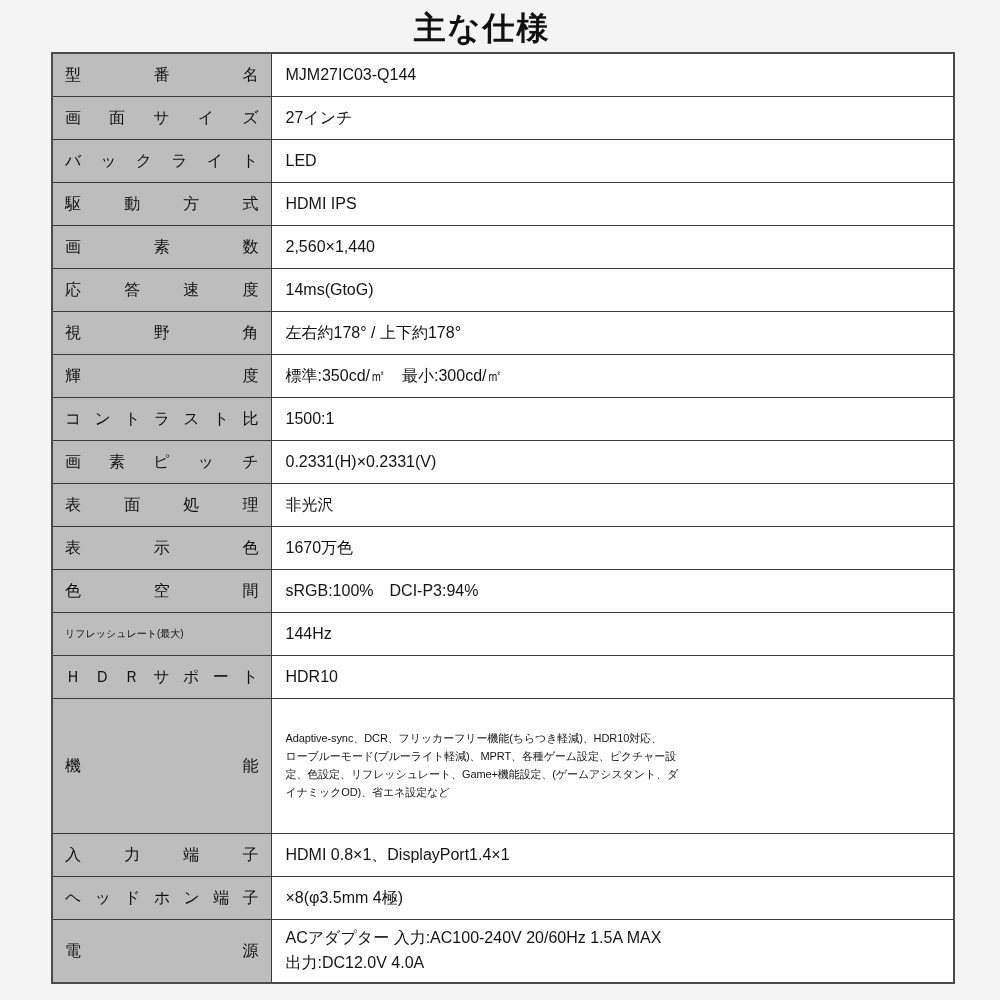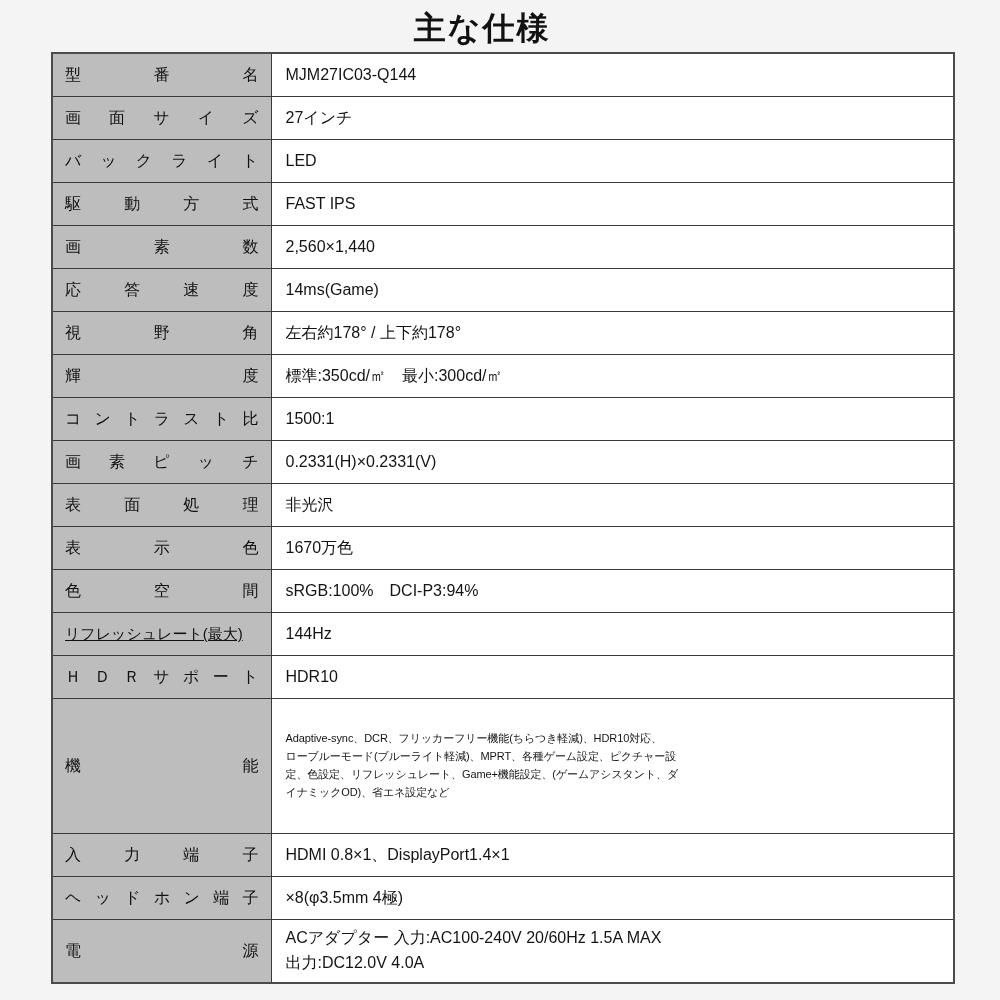--- a/index.html
+++ b/index.html
@@ -77,22 +77,21 @@
     justify-content: space-between;
     width: 100%;
     white-space: nowrap;
   }
   .label-justify > span { display: inline-block; }
 
   .label-plain {
     display: block;
     white-space: nowrap;
     text-align: left;
-    font-size: 15px;
-    text-decoration: underline;
+    font-size: 10px;
   }
 
   td.value {
     background: #ffffff;
     color: #141414;
     padding: 4px 14px;
     height: 34px;
     font-size: 17px;
   }
 
@@ -175,21 +174,21 @@
           <tr>
             <td class="label">
               <span class="label-justify">
                 <span>駆</span>
                 <span>動</span>
                 <span>方</span>
                 <span>式</span>
               </span>
             </td>
             <td class="value">
-              <span class="vline">FAST IPS</span>
+              <span class="vline">HDMI IPS</span>
             </td>
           </tr>
           <tr>
             <td class="label">
               <span class="label-justify">
                 <span>画</span>
                 <span>素</span>
                 <span>数</span>
               </span>
             </td>
@@ -200,21 +199,21 @@
           <tr>
             <td class="label">
               <span class="label-justify">
                 <span>応</span>
                 <span>答</span>
                 <span>速</span>
                 <span>度</span>
               </span>
             </td>
             <td class="value">
-              <span class="vline">14ms(Game)</span>
+              <span class="vline">14ms(GtoG)</span>
             </td>
           </tr>
           <tr>
             <td class="label">
               <span class="label-justify">
                 <span>視</span>
                 <span>野</span>
                 <span>角</span>
               </span>
             </td>

